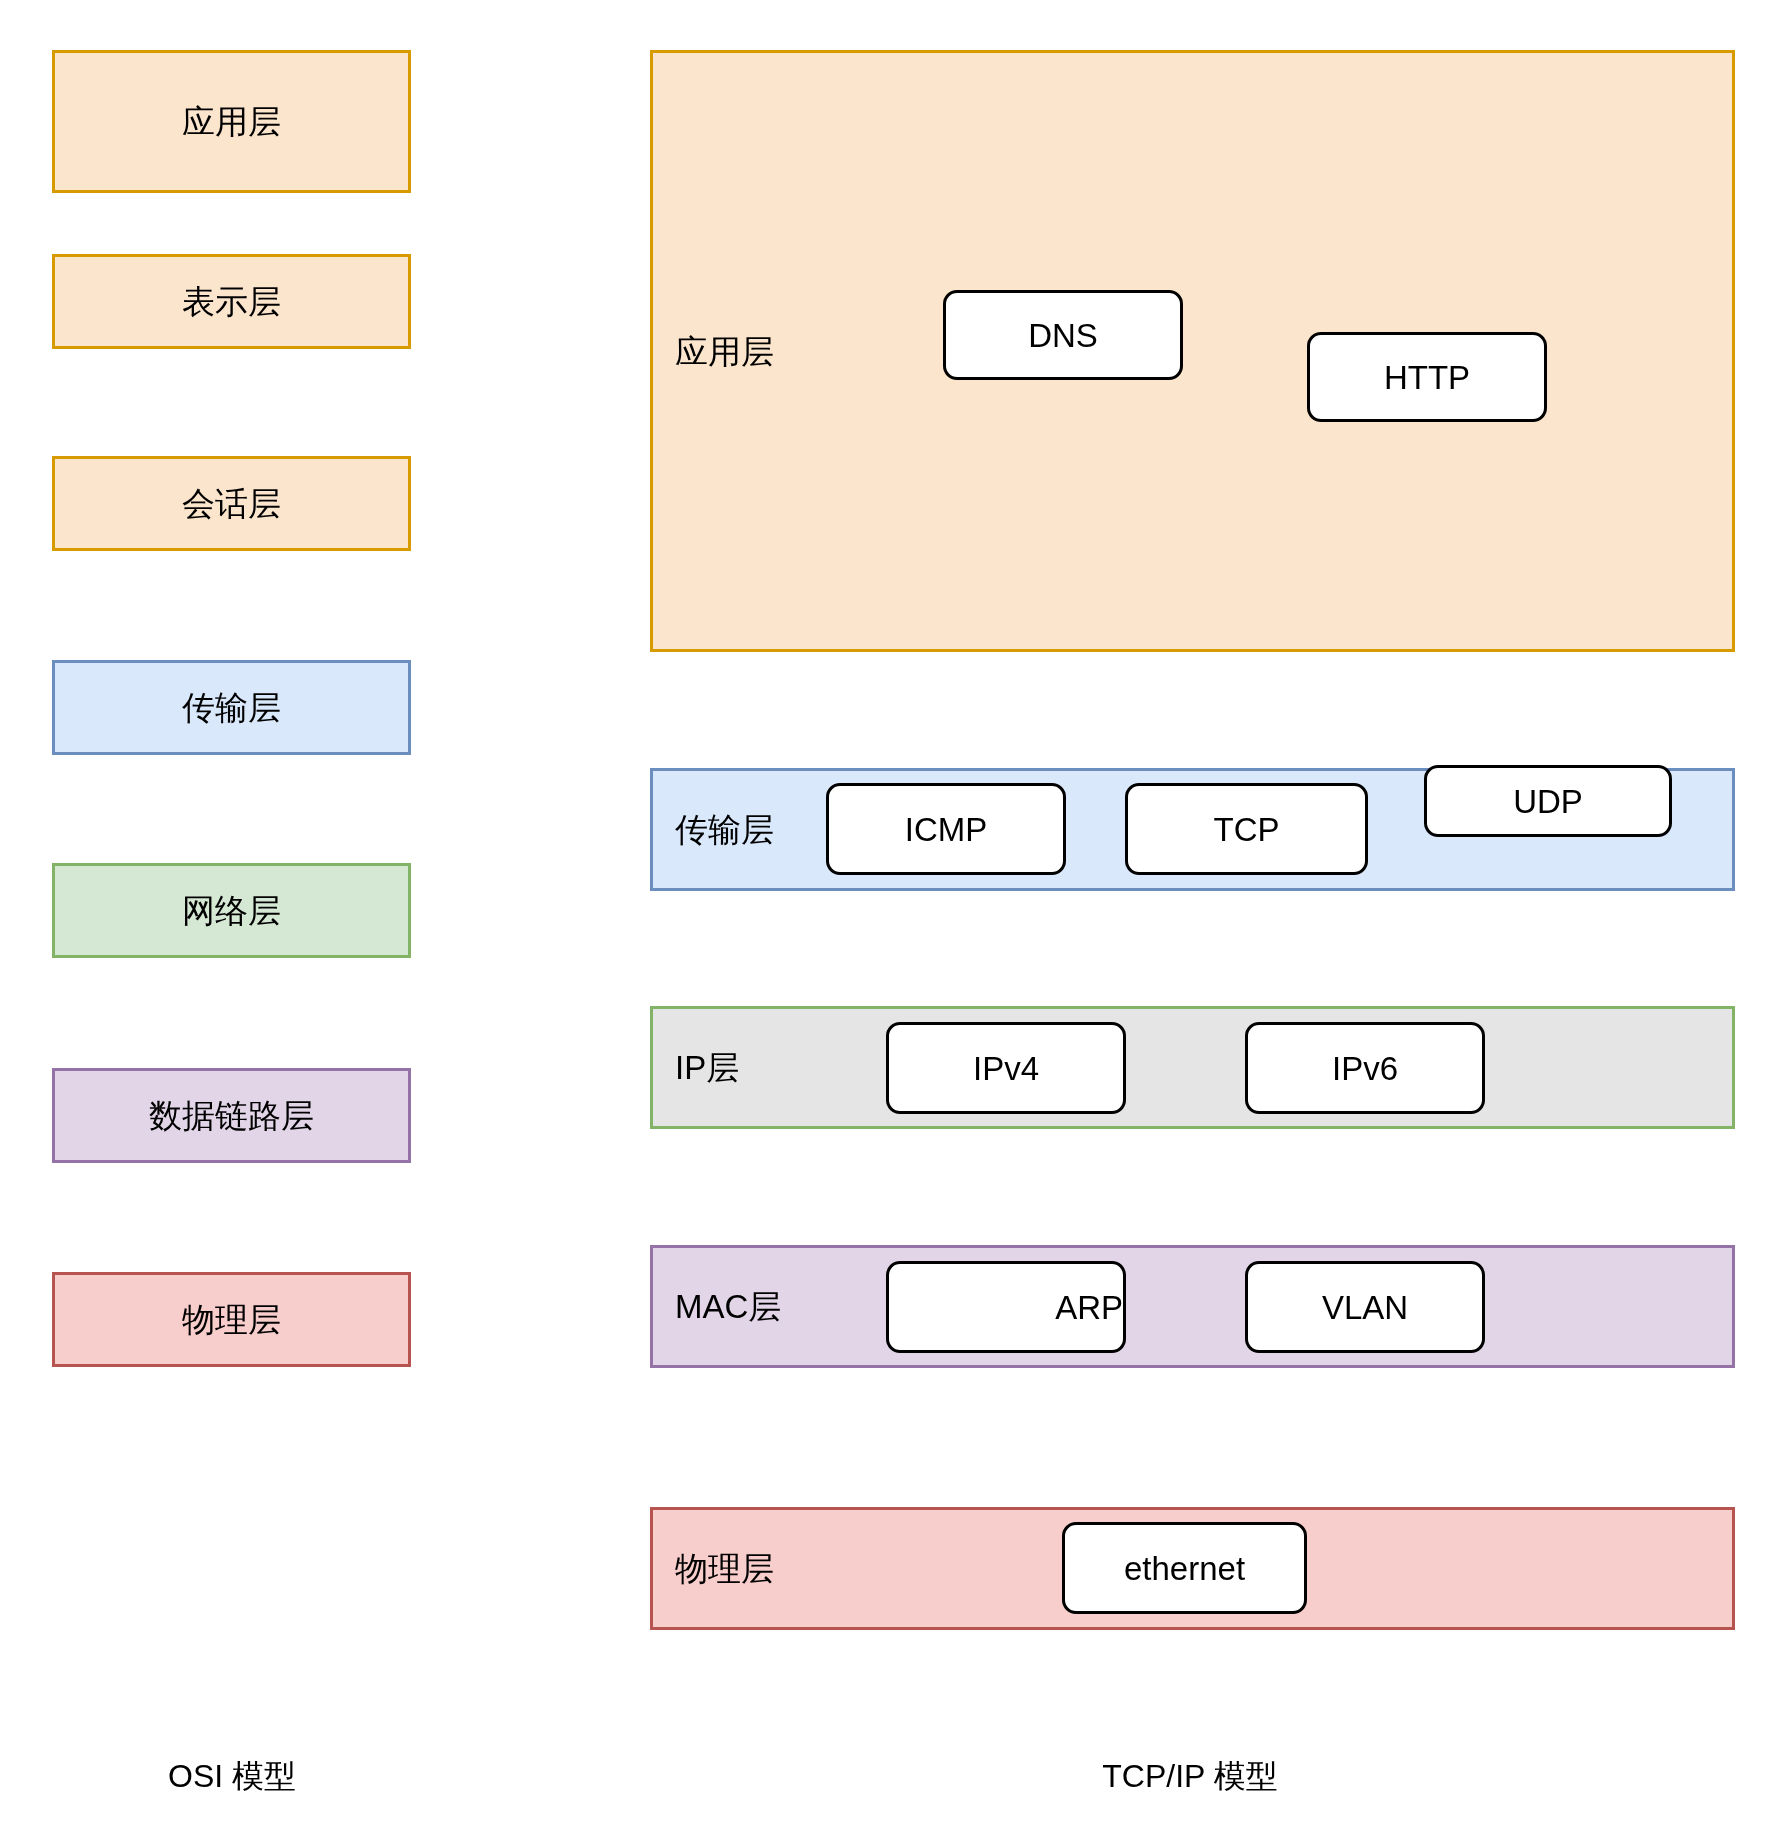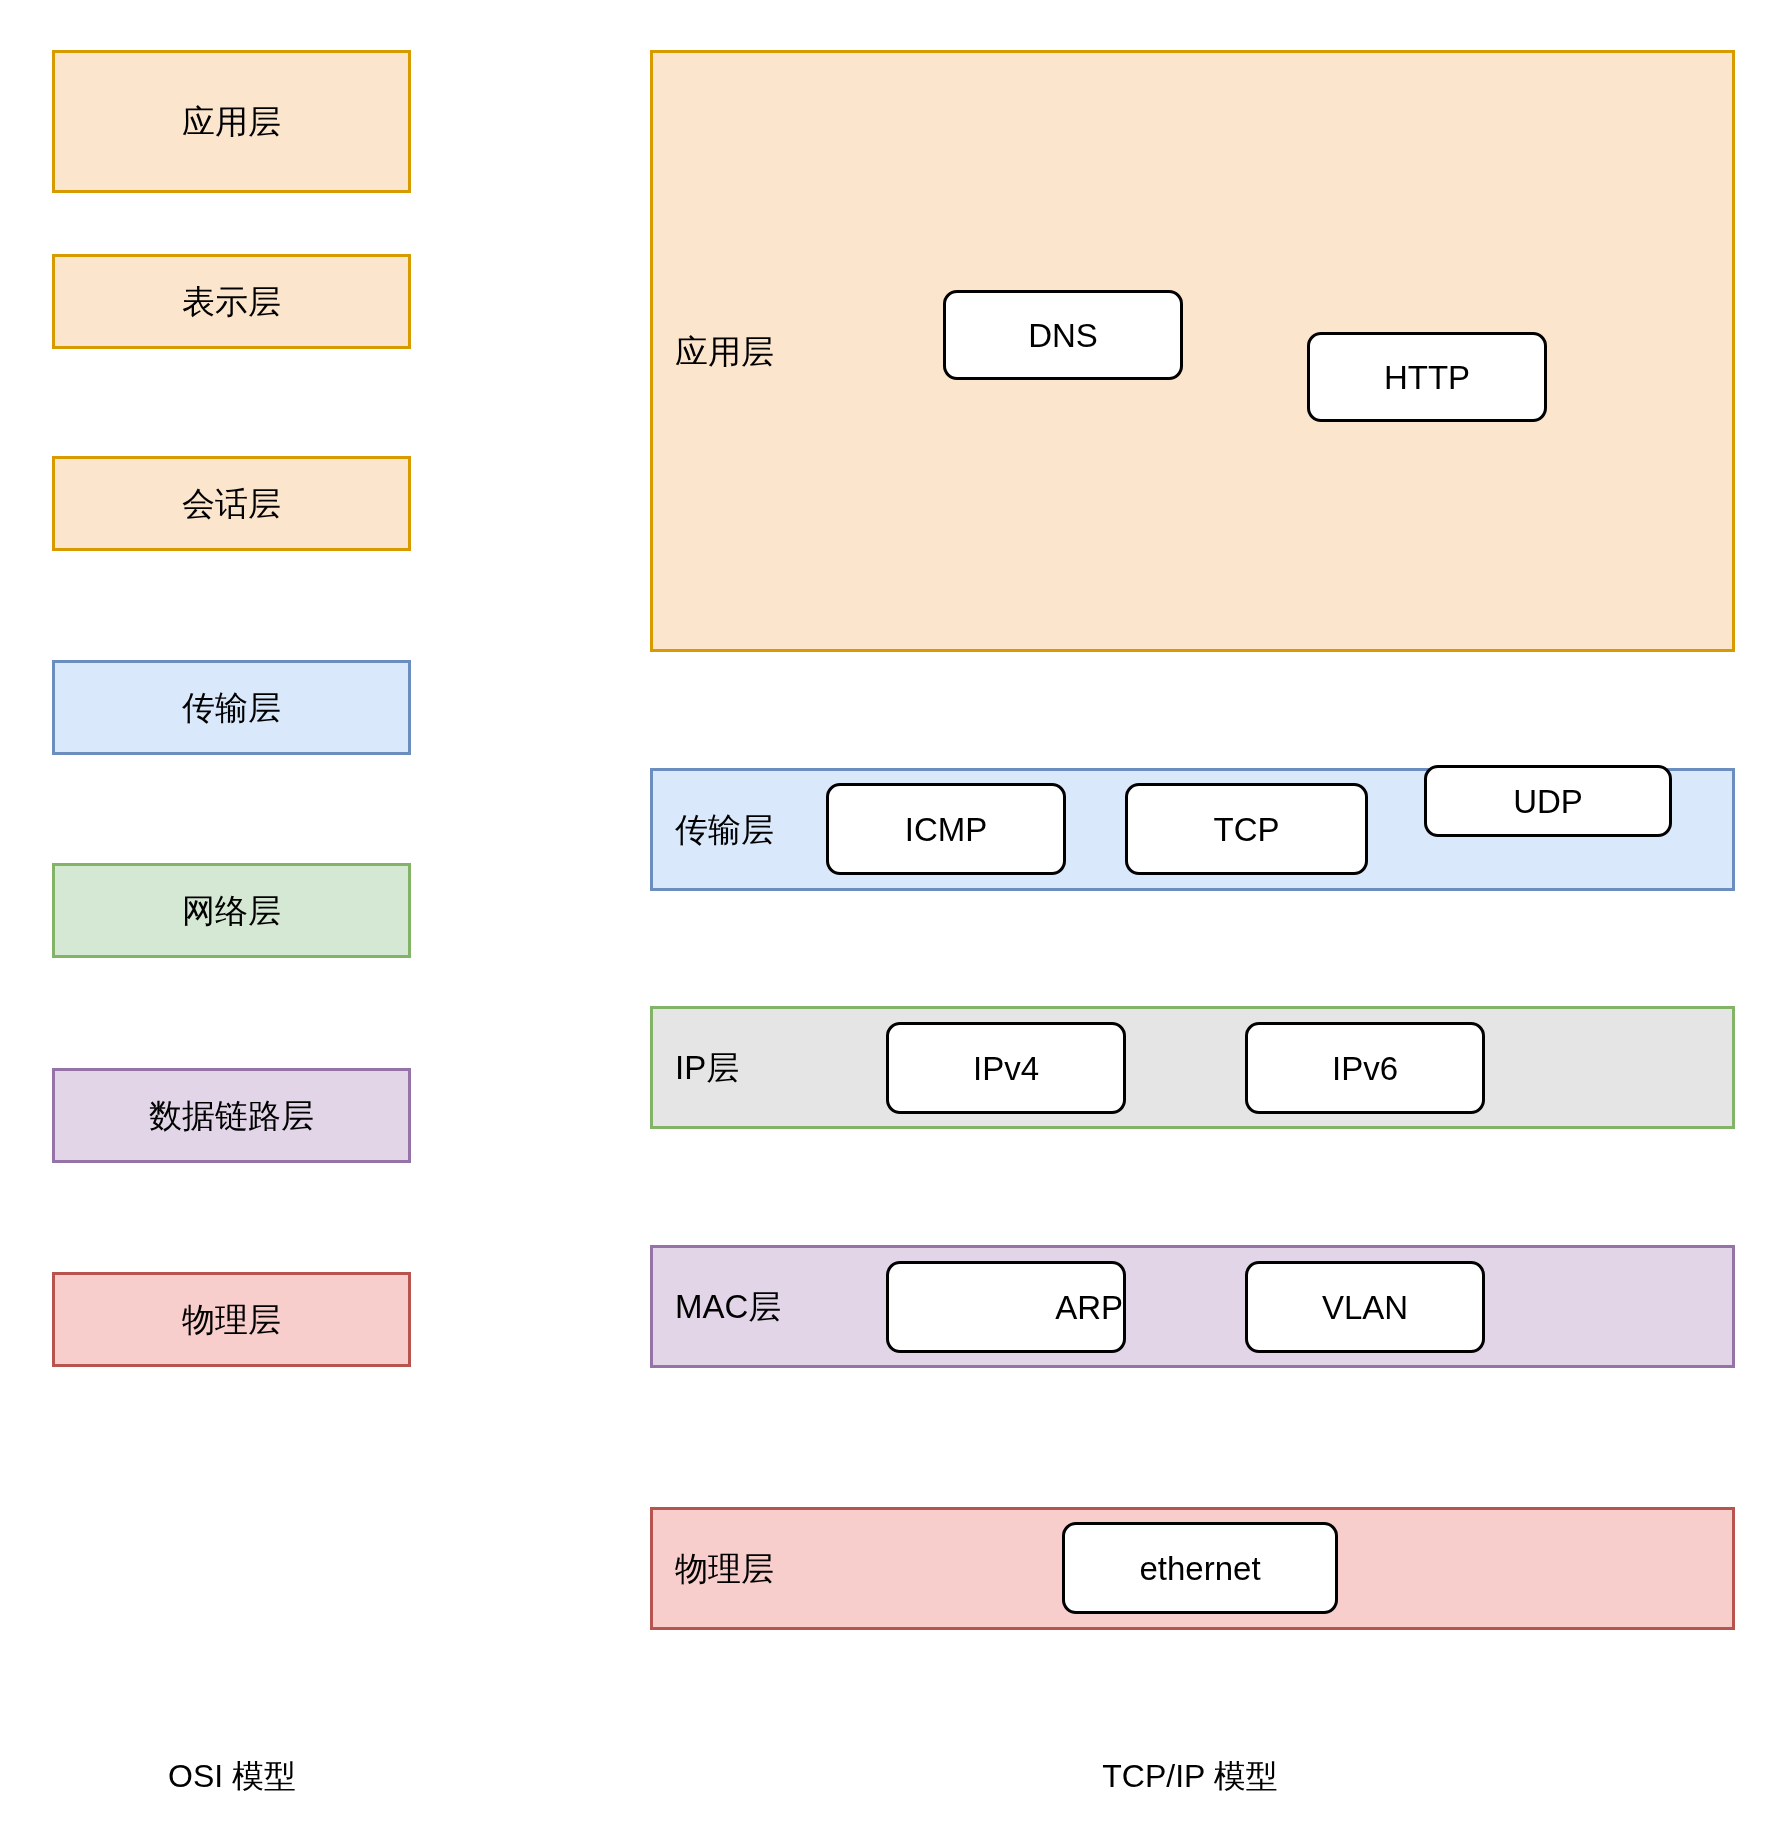--- a/index.html
+++ b/index.html
@@ -139,20 +139,20 @@
   <div class="pill" style="left:886px; top:1261px; width:240px; height:92px;justify-content:flex-end;">
     <span>ARP</span>
   </div>
   <div class="pill" style="left:1245px; top:1261px; width:240px; height:92px;">
     <span>VLAN</span>
   </div>
 
   <div class="layer-box tcp-box" style="left:650px; top:1507px; width:1085px; height:123px; background:#f8cecc; border-color:#b85450;">
     <span class="tcp-label">物理层</span>
   </div>
-  <div class="pill" style="left:1062px; top:1522px; width:276px; height:92px;">
+  <div class="pill" style="left:1062px; top:1522px; width:245px; height:92px;">
     <span>ethernet</span>
   </div>
 
   <div class="caption" style="left:232px; top:1755px;">OSI 模型</div>
   <div class="caption" style="left:1190px; top:1755px;">TCP/IP 模型</div>
 
 </div>
 
 </body></html>

